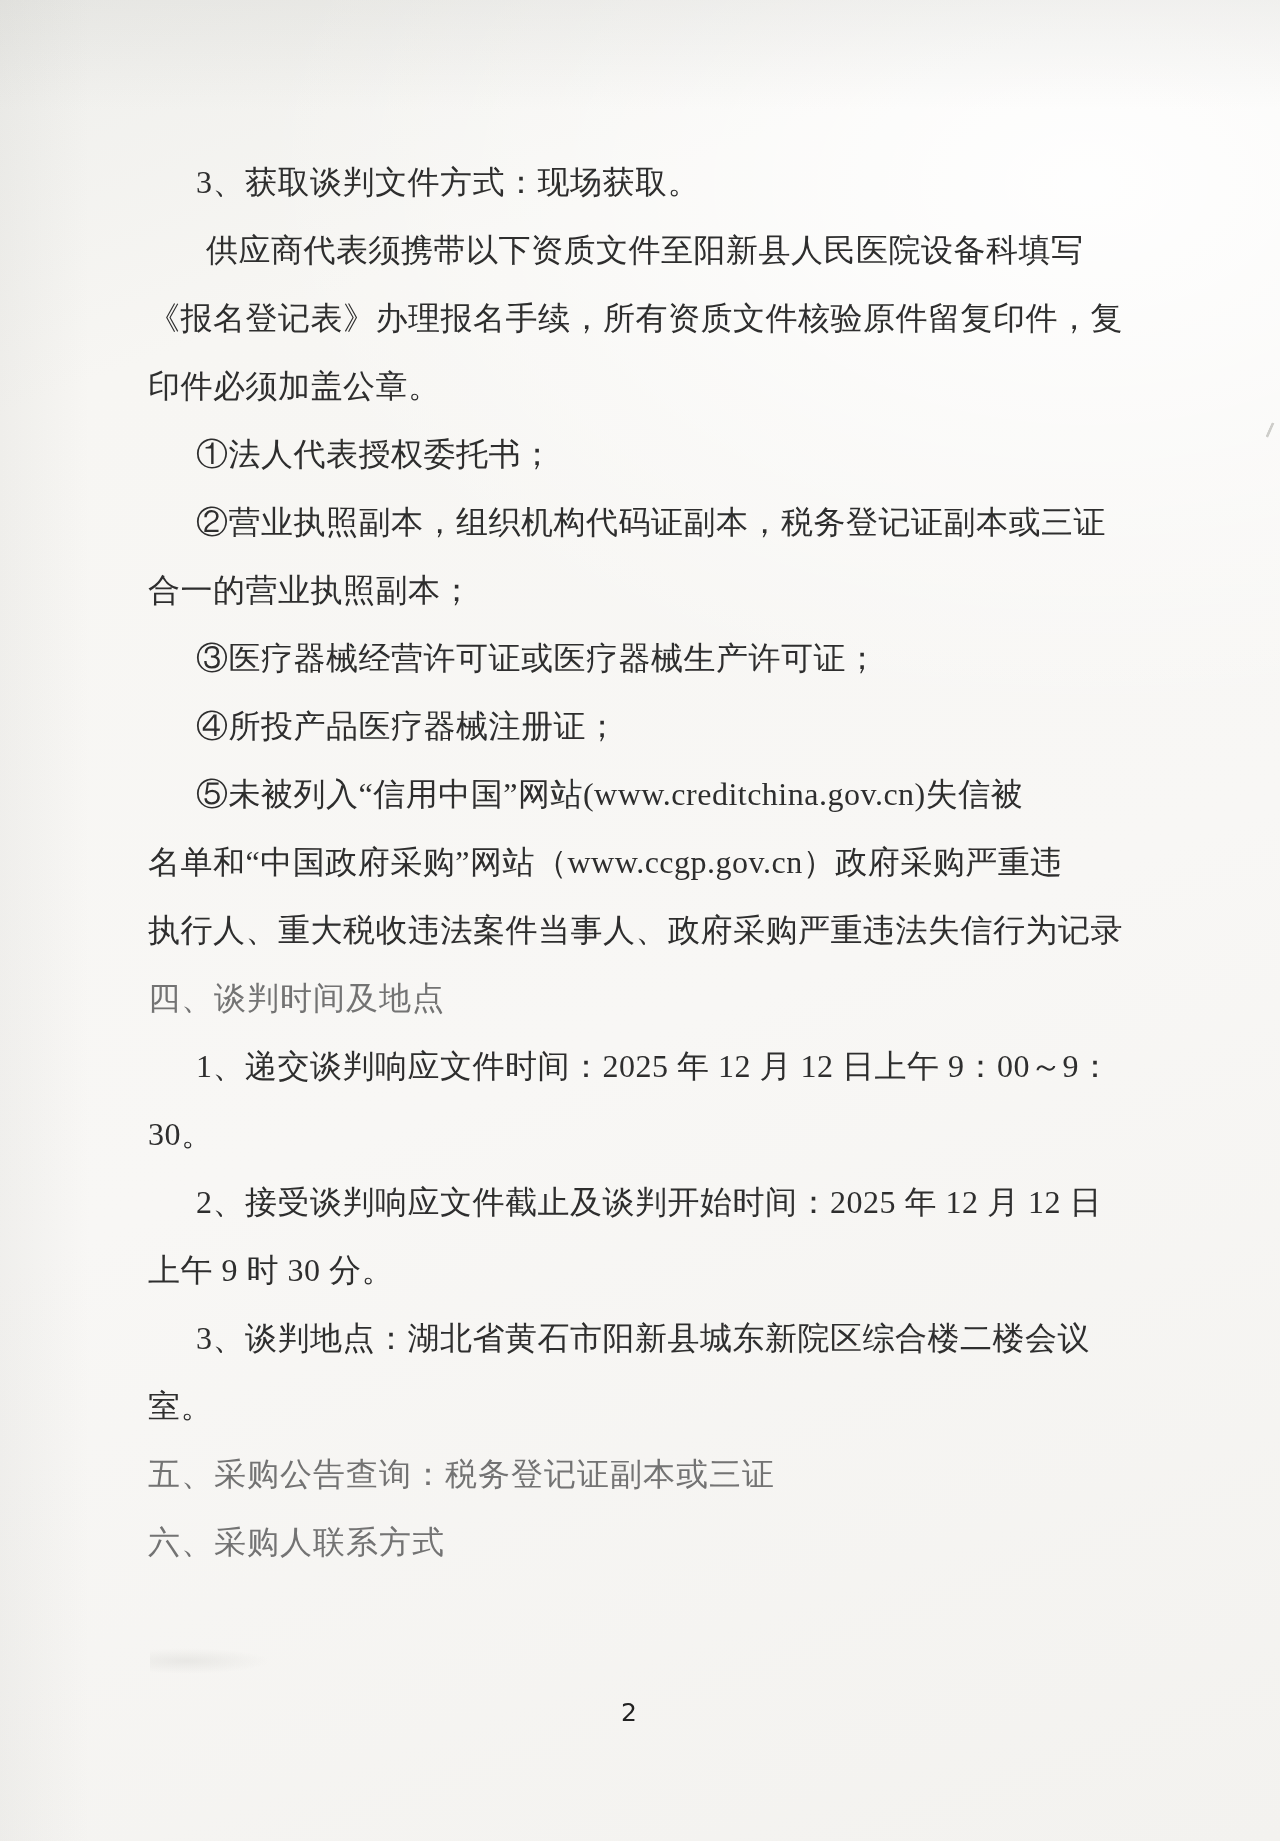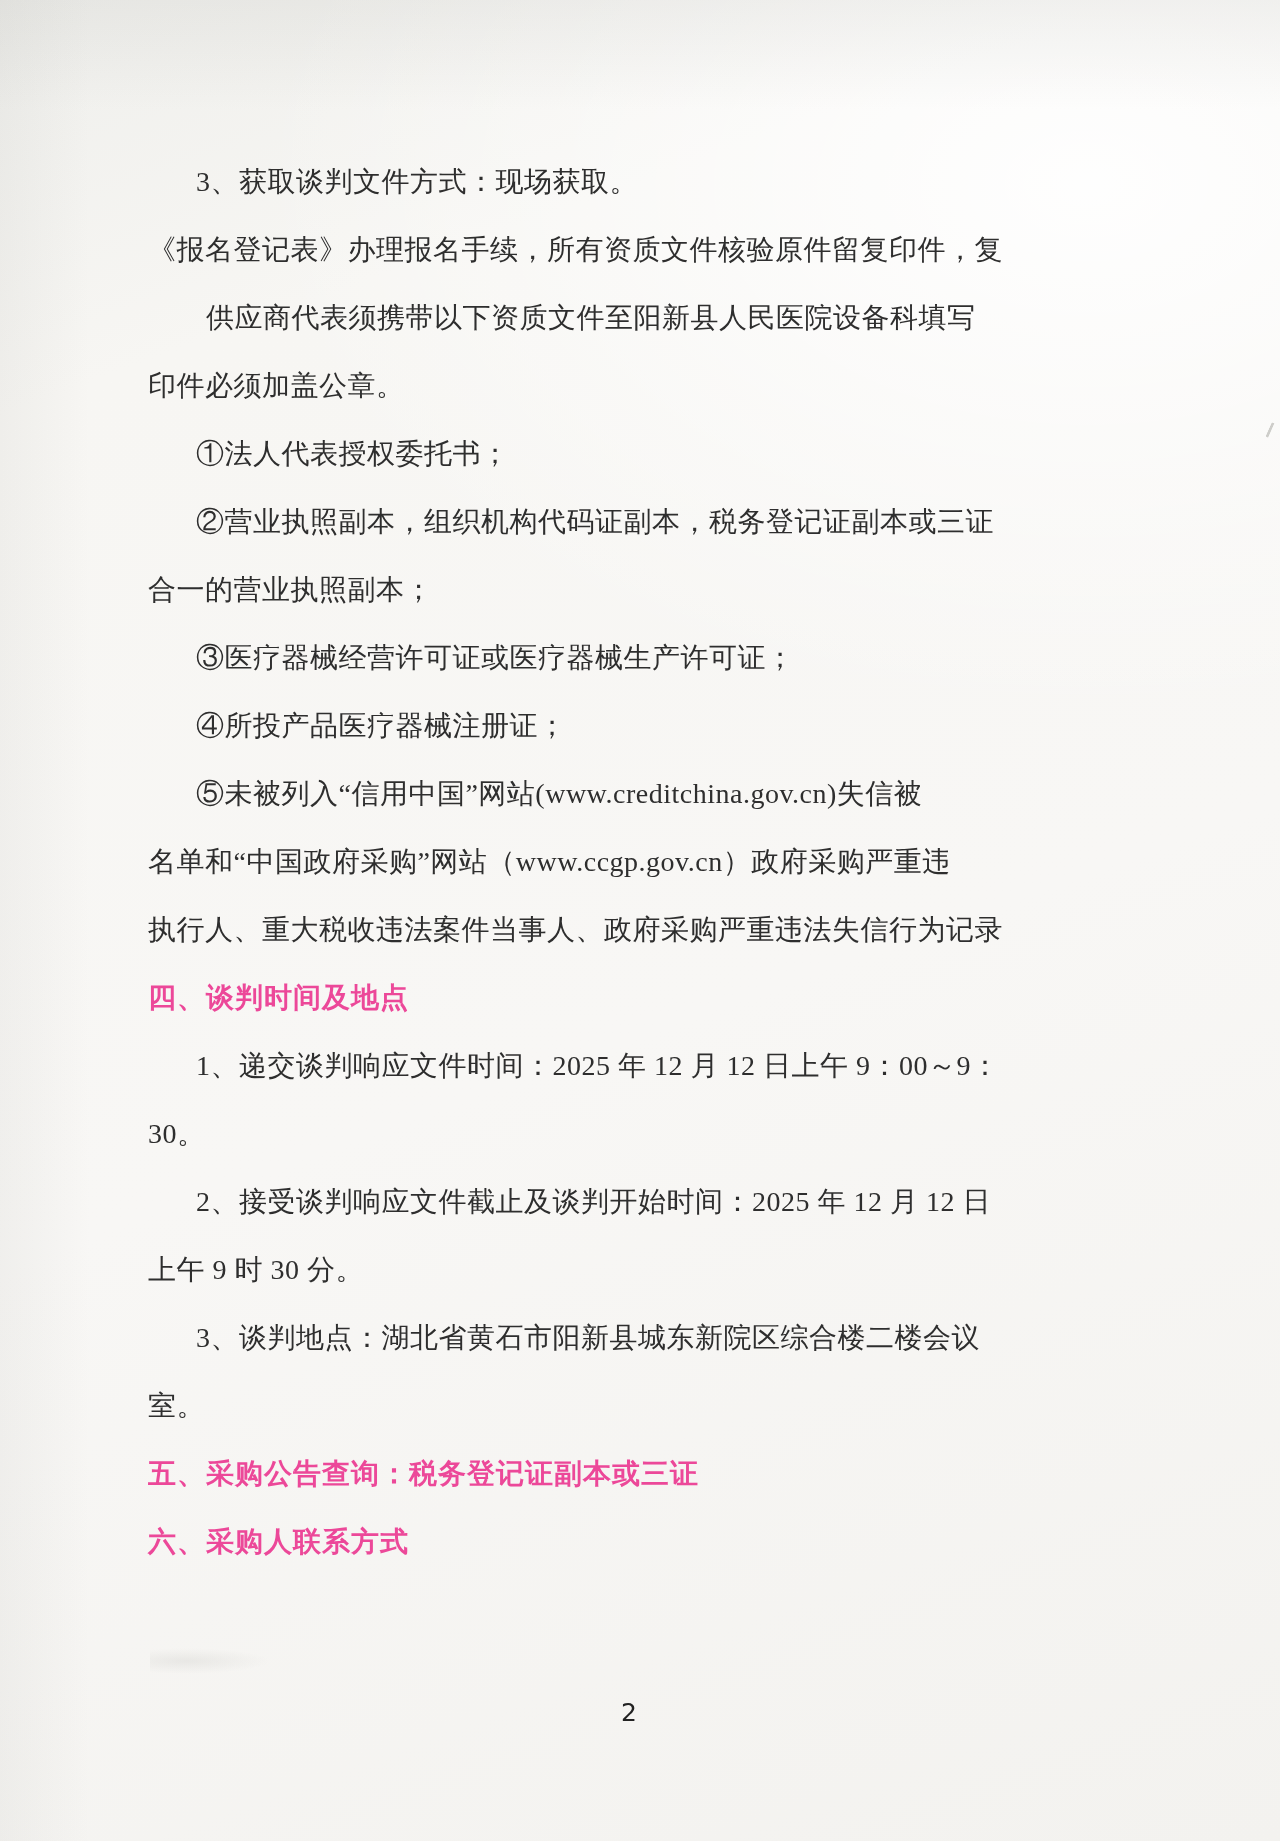--- a/index.html
+++ b/index.html
@@ -31,30 +31,30 @@
   .page-text {
     position: absolute;
     left: 148px;
     top: 148px;
     width: 950px;
     color: #2e2e2e;
   }
   .line {
     height: 68px;
     line-height: 68px;
-    font-size: 28px;
+    font-size: 32px;
     white-space: nowrap;
     letter-spacing: 0.5px;
   }
   .line.i1 { padding-left: 48px; }
   .line.i2 { padding-left: 58px; }
   .line.bold {
     font-family: "Liberation Sans", "DejaVu Sans", sans-serif;
-    font-weight: 700;
-    color: #ec4899;
+    font-weight: 400;
+    color: #737373;
     letter-spacing: 1px;
   }
   .page-number {
     position: absolute;
     left: 0;
     top: 1698px;
     width: 1258px;
     text-align: center;
     font-family: "DejaVu Sans", "Liberation Sans", sans-serif;
     font-size: 25px;
@@ -82,22 +82,22 @@
   }
 </style>
 </head>
 <body>
 
 <div class="scan-shade-top"></div>
 <div class="scan-shade-left"></div>
 
 <div class="page-text" id="page-text">
     <div class="line i1">3、获取谈判文件方式：现场获取。</div>
+    <div class="line i2">供应商代表须携带以下资质文件至阳新县人民医院设备科填写</div>
     <div class="line i0">《报名登记表》办理报名手续，所有资质文件核验原件留复印件，复</div>
-    <div class="line i2">供应商代表须携带以下资质文件至阳新县人民医院设备科填写</div>
     <div class="line i0">印件必须加盖公章。</div>
     <div class="line i1">①法人代表授权委托书；</div>
     <div class="line i1">②营业执照副本，组织机构代码证副本，税务登记证副本或三证</div>
     <div class="line i0">合一的营业执照副本；</div>
     <div class="line i1">③医疗器械经营许可证或医疗器械生产许可证；</div>
     <div class="line i1">④所投产品医疗器械注册证；</div>
     <div class="line i1">⑤未被列入“信用中国”网站(www.creditchina.gov.cn)失信被</div>
     <div class="line i0">名单和“中国政府采购”网站（www.ccgp.gov.cn）政府采购严重违</div>
     <div class="line i0">执行人、重大税收违法案件当事人、政府采购严重违法失信行为记录</div>
     <div class="line i0 bold">四、谈判时间及地点</div>

